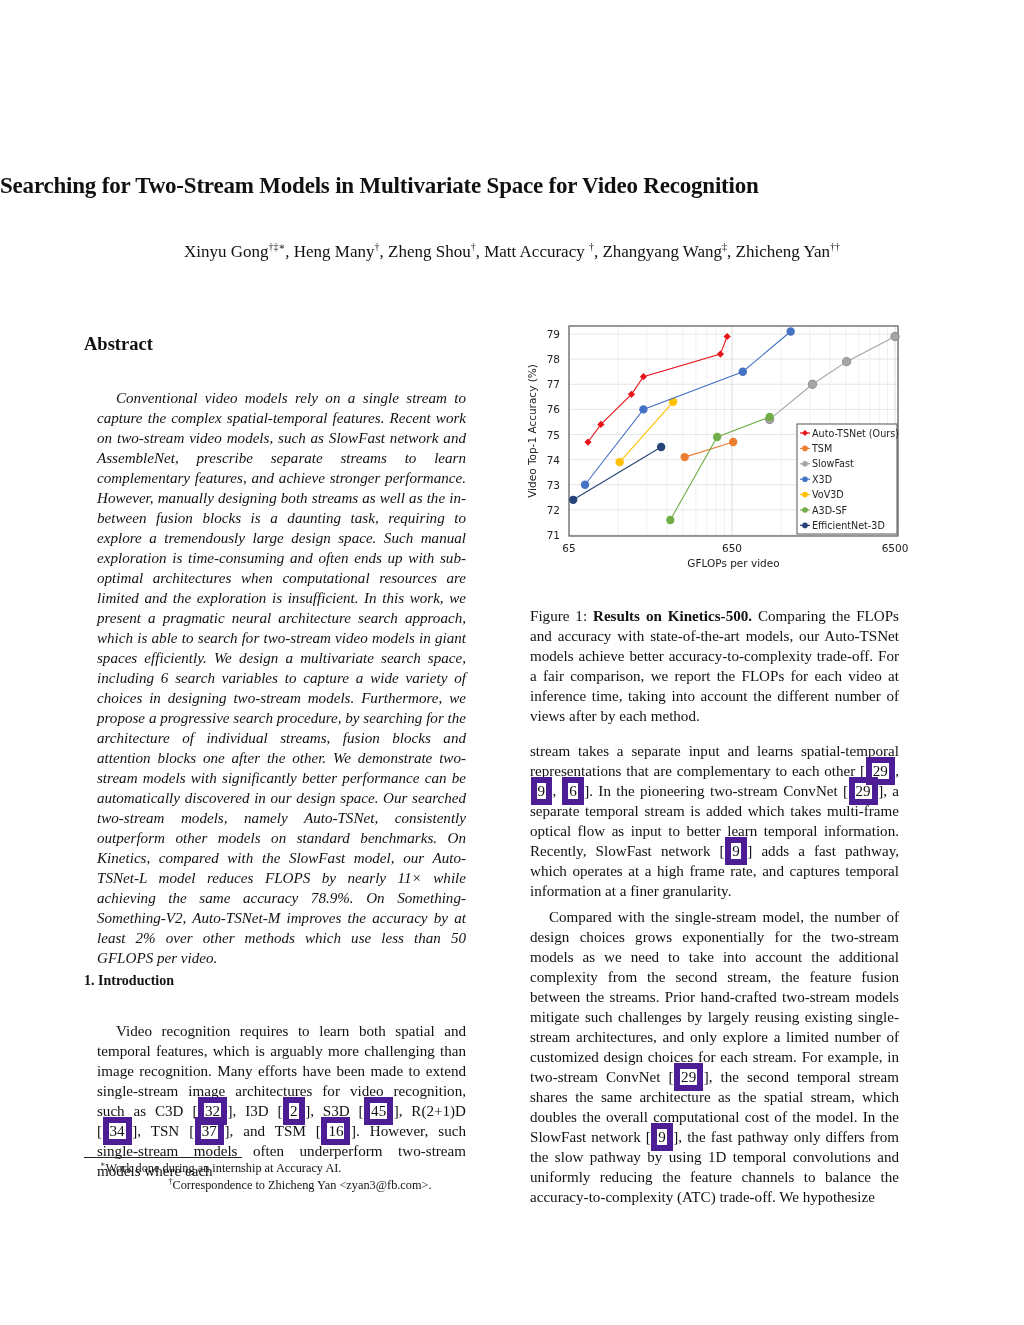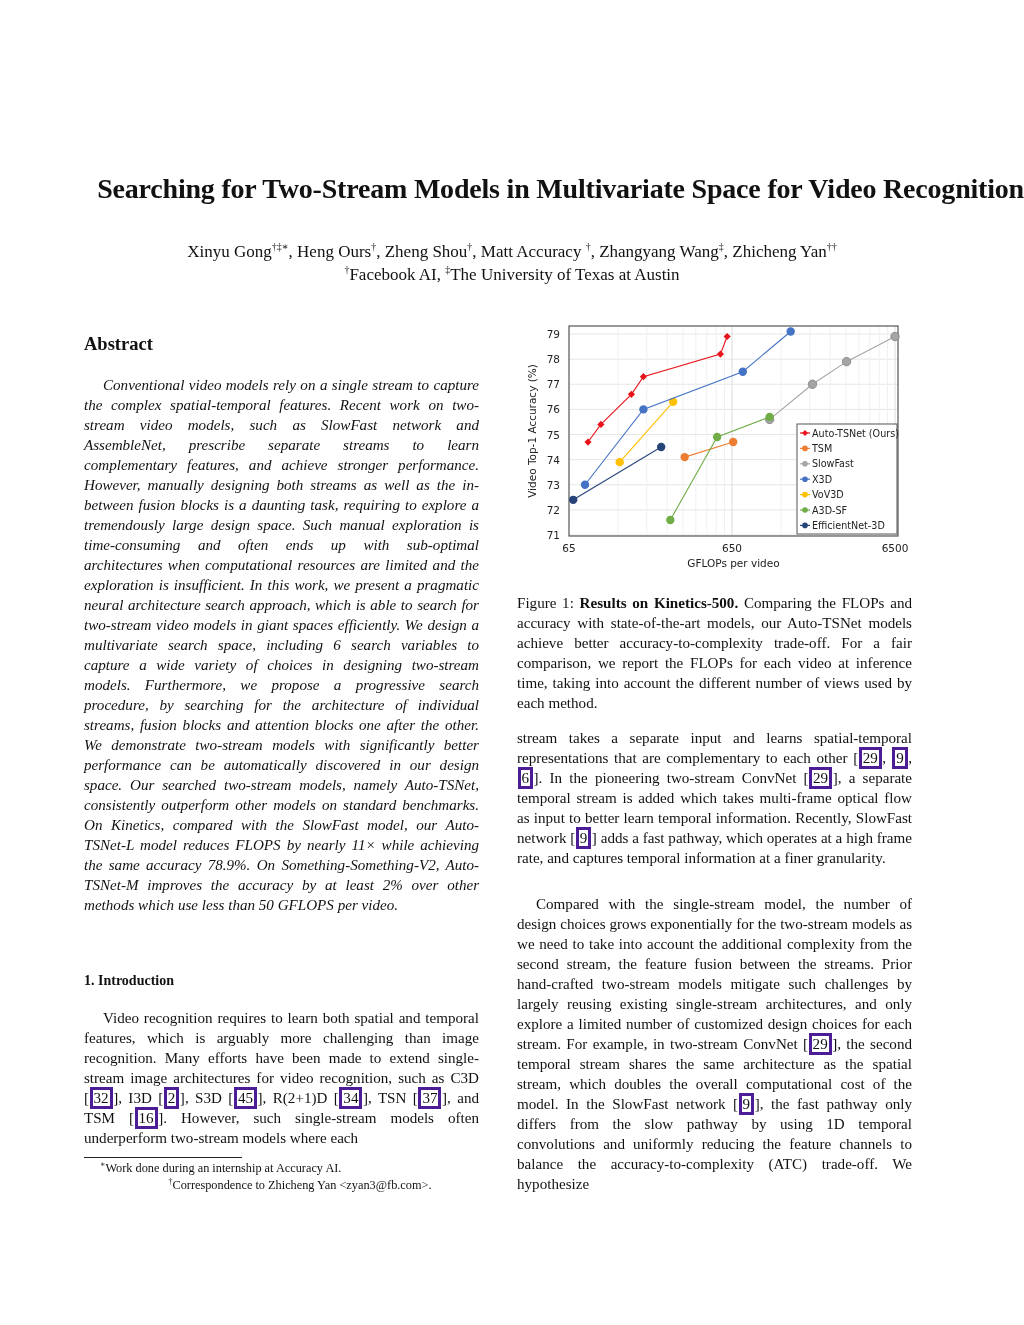--- a/index.html
+++ b/index.html
@@ -1,57 +1,53 @@
 <!DOCTYPE html>
 <html><head>
 <meta charset="utf-8">
 <style>
   html, body { margin: 0; padding: 0; background: #fff; }
   body { width: 1024px; height: 1325px; position: relative; overflow: hidden;
          font-family: "Liberation Serif", "DejaVu Serif", serif; color: #111; }
   .abs { position: absolute; }
-  .title { left: 0; width: 1024px; top: 173px; text-align: right; font-size: 28px; font-weight: bold; letter-spacing: -0.2px; }
+  .title { left: 0; width: 1024px; top: 173px; text-align: left; font-size: 23px; font-weight: bold; letter-spacing: -0.2px; }
   .authors { left: 0; width: 1024px; top: 240px; text-align: center; font-size: 17px; line-height: 23px; }
   .authors sup { font-size: 10px; vertical-align: 7px; line-height: 0; }
   .col { font-size: 15.1px; line-height: 20px; text-align: justify; }
-  .col p { margin: 0; }
+  .col p { margin: 13px; }
   .indent { text-indent: 19px; }
   .left { left: 84px; width: 395px; }
   .right { left: 517px; width: 395px; }
   .abstract-h { left: 84px; width: 395px; top: 334px; text-align: left; font-size: 18.5px; font-weight: bold; }
   .abstract { top: 375px; font-style: italic; }
   .intro-h { left: 84px; top: 973px; font-size: 14px; font-weight: bold; }
   .intro { top: 1008px; }
   .fn-rule { left: 84px; top: 1157px; width: 158px; height: 0; border-top: 1px solid #222; }
   .fn { left: 100px; width: 400px; font-size: 12.3px; line-height: 17px; }
   .fn sup { font-size: 8px; vertical-align: 5px; line-height: 0; }
   .caption { top: 593px; }
-  .cite { border: 3px solid #4c1d95; padding: 0 1px; margin: 0 0.5px; }
+  .cite { border: 6px solid #4c1d95; padding: 0 1px; margin: 0 0.5px; }
   .right-body { top: 728px; }
   .right-body2 { top: 894px; }
   .chart { left: 520px; top: 322px; width: 400px; height: 256px; }
   .chart svg text { font-family: "DejaVu Sans", sans-serif; }
 </style>
 </head>
 <body>
 
 <div class="abs title">Searching for Two-Stream Models in Multivariate Space for Video Recognition</div>
 
 <div class="abs authors">
   <div>
     <span><span>Xinyu Gong</span><sup>†‡∗</sup></span>,
-    <span><span>Heng Ours</span><sup>†</sup></span>,
+    <span><span>Heng Many</span><sup>†</sup></span>,
     <span><span>Zheng Shou</span><sup>†</sup></span>,
     <span><span>Matt Accuracy</span> <sup>†</sup></span>,
     <span><span>Zhangyang Wang</span><sup>‡</sup></span>,
     <span><span>Zhicheng Yan</span><sup>††</sup></span>
-  </div>
-  <div>
-    <span><sup>†</sup><span>Facebook AI</span></span>,
-    <span><sup>‡</sup><span>The University of Texas at Austin</span></span>
   </div>
 </div>
 
 <div class="abs abstract-h">Abstract</div>
 <div class="abs col left abstract">
   <p class="indent">Conventional video models rely on a single stream to capture the complex spatial-temporal features. Recent work on two-stream video models, such as SlowFast network and AssembleNet, prescribe separate streams to learn complementary features, and achieve stronger performance. However, manually designing both streams as well as the in-between fusion blocks is a daunting task, requiring to explore a tremendously large design space. Such manual exploration is time-consuming and often ends up with sub-optimal architectures when computational resources are limited and the exploration is insufficient. In this work, we present a pragmatic neural architecture search approach, which is able to search for two-stream video models in giant spaces efficiently. We design a multivariate search space, including 6 search variables to capture a wide variety of choices in designing two-stream models. Furthermore, we propose a progressive search procedure, by searching for the architecture of individual streams, fusion blocks and attention blocks one after the other. We demonstrate two-stream models with significantly better performance can be automatically discovered in our design space. Our searched two-stream models, namely Auto-TSNet, consistently outperform other models on standard benchmarks. On Kinetics, compared with the SlowFast model, our Auto-TSNet-L model reduces FLOPS by nearly 11× while achieving the same accuracy 78.9%. On Something-Something-V2, Auto-TSNet-M improves the accuracy by at least 2% over other methods which use less than 50 GFLOPS per video.</p>
 </div>
 
 <div class="abs intro-h">1. Introduction</div>
 <div class="abs col left intro">
@@ -155,21 +151,21 @@
       <line x1="280" x2="290" y1="188" y2="188" stroke="#70ad47" stroke-width="1.2"></line>
       <circle cx="285" cy="188" r="2.8" fill="#70ad47"></circle>
       <text x="292" y="191.5" font-size="9.6" fill="#222">A3D-SF</text>
       <line x1="280" x2="290" y1="203.4" y2="203.4" stroke="#264478" stroke-width="1.2"></line>
       <circle cx="285" cy="203.4" r="2.8" fill="#264478"></circle>
       <text x="292" y="206.9" font-size="9.6" fill="#222">EfficientNet-3D</text>
     </svg>
 </div>
 
 <div class="abs col right caption">
-  <p><span>Figure 1: </span><b>Results on Kinetics-500.</b><span> Comparing the FLOPs and accuracy with state-of-the-art models, our Auto-TSNet models achieve better accuracy-to-complexity trade-off. For a fair comparison, we report the FLOPs for each video at inference time, taking into account the different number of views used by each method.</span></p>
+  <p><span>Figure 1: </span><b>Results on Kinetics-500.</b><span> Comparing the FLOPs and accuracy with state-of-the-art models, our Auto-TSNet models achieve better accuracy-to-complexity trade-off. For a fair comparison, we report the FLOPs for each video at inference time, taking into account the different number of views after by each method.</span></p>
 </div>
 
 <div class="abs col right right-body">
   <p><span>stream takes a separate input and learns spatial-temporal representations that are complementary to each other [</span><a class="cite">29</a><span>, </span><a class="cite">9</a><span>, </span><a class="cite">6</a><span>]. In the pioneering two-stream ConvNet [</span><a class="cite">29</a><span>], a separate temporal stream is added which takes multi-frame optical flow as input to better learn temporal information. Recently, SlowFast network [</span><a class="cite">9</a><span>] adds a fast pathway, which operates at a high frame rate, and captures temporal information at a finer granularity.</span></p>
 </div>
 
 <div class="abs col right right-body2">
   <p class="indent"><span>Compared with the single-stream model, the number of design choices grows exponentially for the two-stream models as we need to take into account the additional complexity from the second stream, the feature fusion between the streams. Prior hand-crafted two-stream models mitigate such challenges by largely reusing existing single-stream architectures, and only explore a limited number of customized design choices for each stream. For example, in two-stream ConvNet [</span><a class="cite">29</a><span>], the second temporal stream shares the same architecture as the spatial stream, which doubles the overall computational cost of the model. In the SlowFast network [</span><a class="cite">9</a><span>], the fast pathway only differs from the slow pathway by using 1D temporal convolutions and uniformly reducing the feature channels to balance the accuracy-to-complexity (ATC) trade-off. We hypothesize</span></p>
 </div>
 

